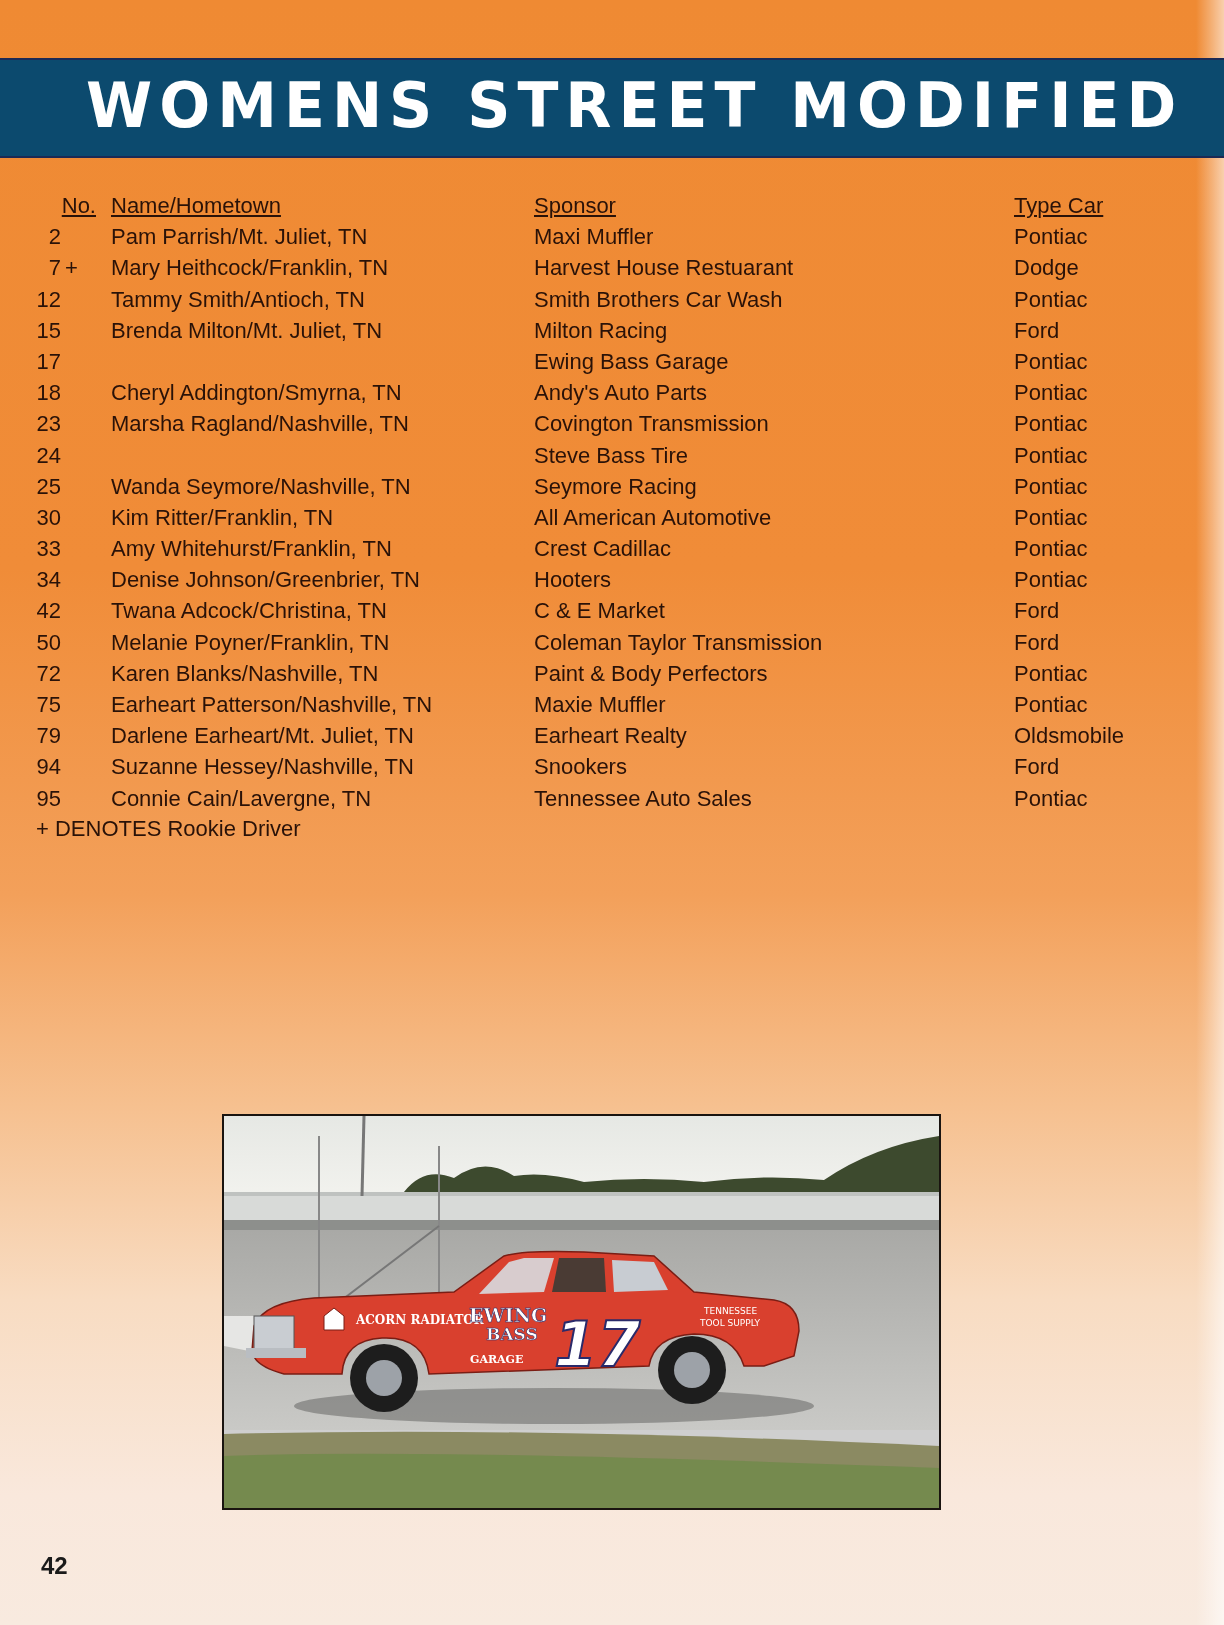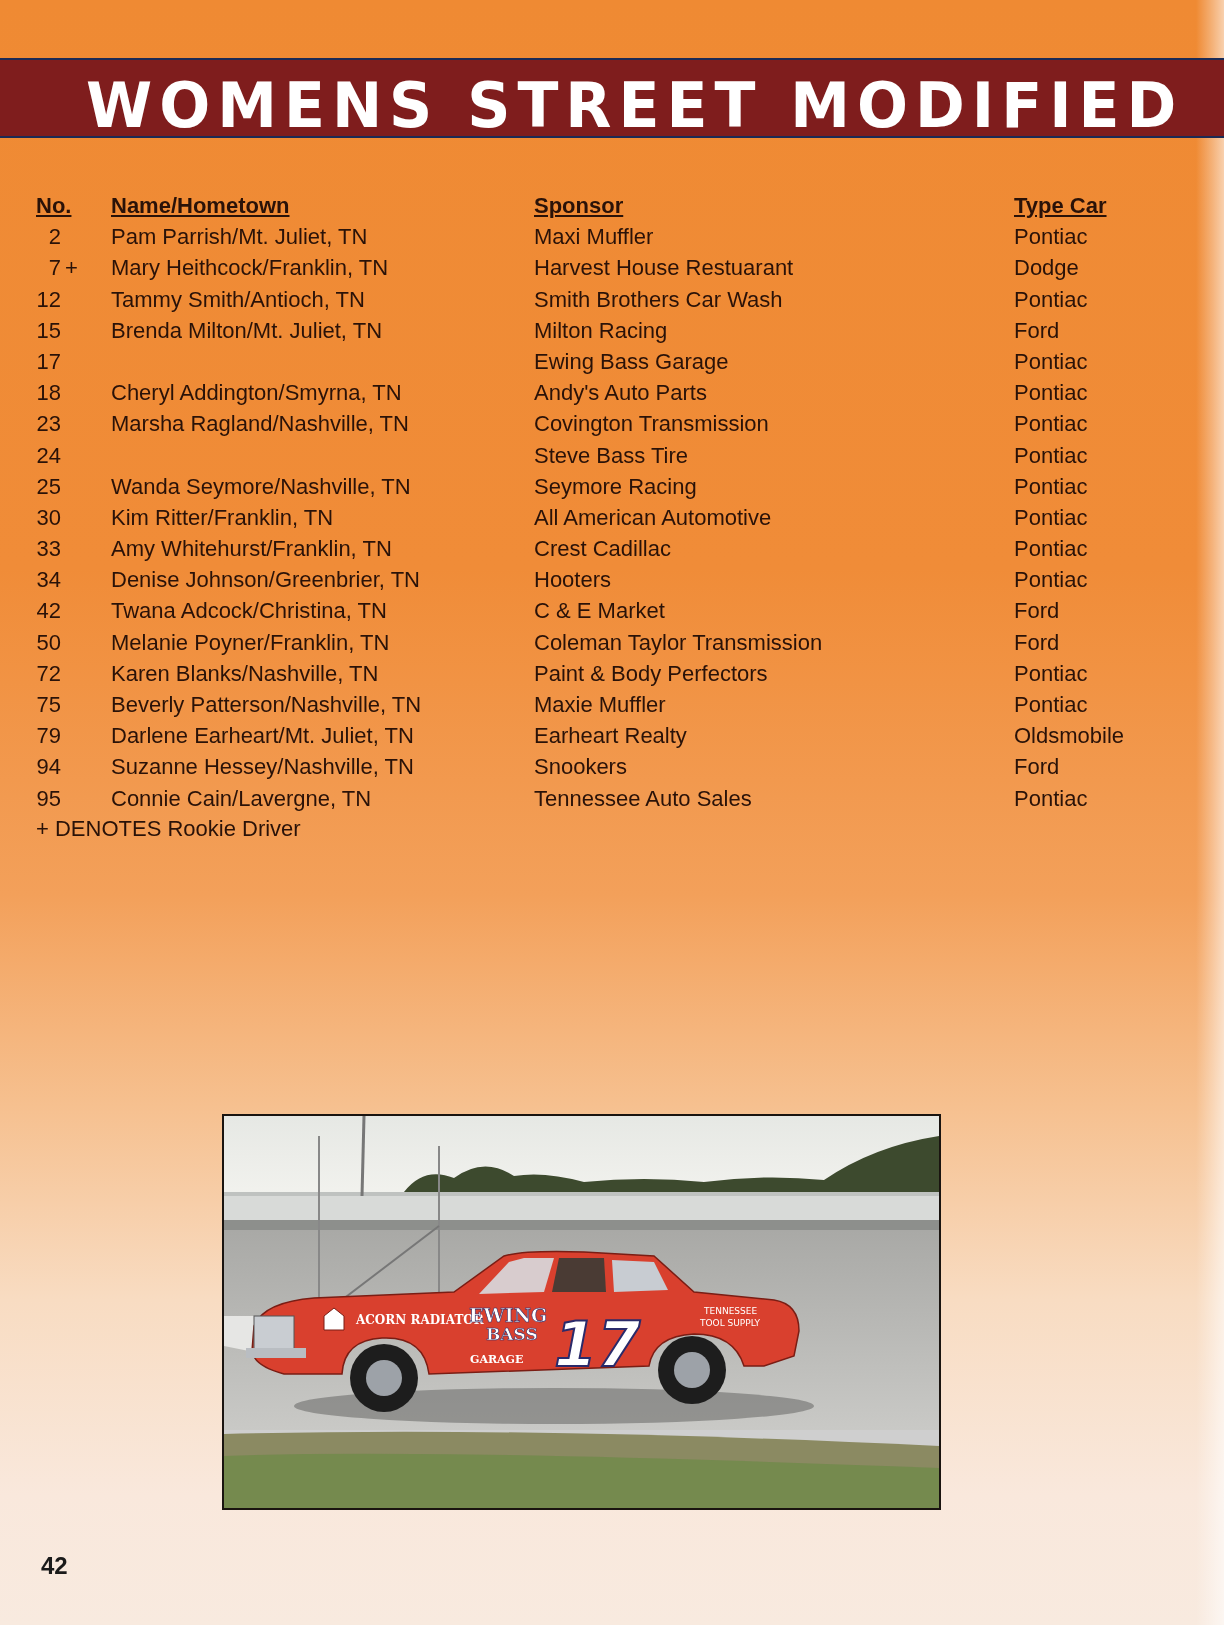--- a/index.html
+++ b/index.html
@@ -7,22 +7,22 @@
     width: 1224px; height: 1625px; overflow: hidden; position: relative;
     font-family: "Liberation Sans", sans-serif;
     background: linear-gradient(180deg, #ef8a33 0%, #f08c38 35%, #f3a05a 55%, #f6c08f 68%, #f8dcc2 80%, #f9e8dc 92%, #f8eadf 100%);
     color: #2a1208;
   }
   .spine {
     position: absolute; top: 0; right: 0; width: 28px; height: 1625px;
     background: linear-gradient(90deg, rgba(255,255,255,0) 0%, rgba(255,255,255,0.35) 60%, rgba(255,255,255,0.6) 100%);
   }
   .banner {
-    position: absolute; left: 0; top: 58px; width: 1224px; height: 80px;
-    background: #7f1d1d;
+    position: absolute; left: 0; top: 58px; width: 1224px; height: 100px;
+    background: #0c4a6e;
     border-top: 2px solid #1b2a55; border-bottom: 2px solid #1b2a55;
     box-sizing: border-box;
   }
   .banner-title {
     position: absolute; left: 86px; top: 12px;
     font-family: "DejaVu Sans", sans-serif; font-weight: bold;
     font-size: 60px; letter-spacing: 7px; color: #ffffff;
     line-height: 66px; transform: scaleY(1.05);
     white-space: nowrap;
   }
@@ -30,21 +30,21 @@
   .hdr, .row {
     position: relative; height: 31.2px; font-size: 22px; line-height: 31px;
   }
   .col { position: absolute; top: 0; white-space: nowrap; }
   .c-no { left: 36px; width: 60px; }
   .c-no.num { text-align: right; width: 25px; left: 36px; }
   .c-plus { left: 65px; }
   .c-name { left: 111px; }
   .c-sponsor { left: 534px; }
   .c-type { left: 1014px; }
-  .hdr .col { font-weight: bold; text-decoration: underline; text-underline-offset: 2px; }
+  .hdr .col { font-weight: normal; text-decoration: underline; text-underline-offset: 2px; text-align: right; }
   .footnote { position: absolute; left: 36px; top: 814px; font-size: 22px; line-height: 30px; }
   .photo {
     position: absolute; left: 222px; top: 1114px; width: 719px; height: 396px;
     border: 2px solid #1a1410; box-sizing: border-box; overflow: hidden;
     background: #cfcfcf;
   }
   .page-num { position: absolute; left: 41px; top: 1552px; font-size: 24px; font-weight: bold; color: #1a1a1a; }
 </style>
 </head>
 <body>
@@ -162,21 +162,21 @@
       <div class="row">
         <span class="col c-no num">72</span>
         <span class="col c-plus"></span>
         <span class="col c-name">Karen Blanks/Nashville, TN</span>
         <span class="col c-sponsor">Paint &amp; Body Perfectors</span>
         <span class="col c-type">Pontiac</span>
       </div>
       <div class="row">
         <span class="col c-no num">75</span>
         <span class="col c-plus"></span>
-        <span class="col c-name">Beverly Patterson/Nashville, TN</span>
+        <span class="col c-name">Earheart Patterson/Nashville, TN</span>
         <span class="col c-sponsor">Maxie Muffler</span>
         <span class="col c-type">Pontiac</span>
       </div>
       <div class="row">
         <span class="col c-no num">79</span>
         <span class="col c-plus"></span>
         <span class="col c-name">Darlene Earheart/Mt. Juliet, TN</span>
         <span class="col c-sponsor">Earheart Realty</span>
         <span class="col c-type">Oldsmobile</span>
       </div>

